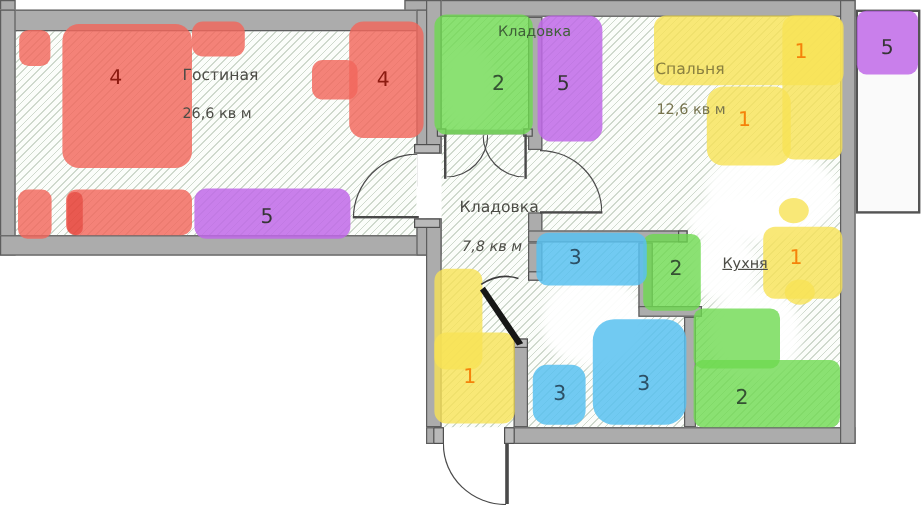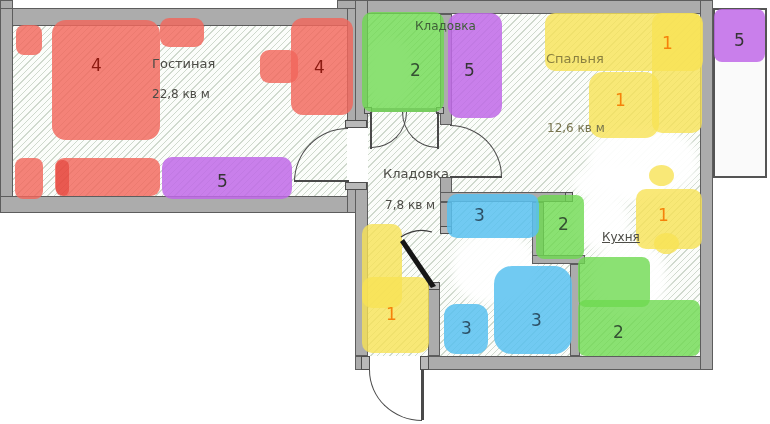--- a/index.html
+++ b/index.html
@@ -32,21 +32,21 @@
   
   .lbl{position:absolute;white-space:nowrap;color:#4c4c46;font-size:13px;}
   .lbl.small{font-size:12px;}
   .num{position:absolute;white-space:nowrap;font-size:17px;line-height:20px;}
   .n-red{color:#8c1a10;}
   .n-dark{color:#353535;}
   .n-green{color:#355233;}
   .n-blue{color:#2c5066;}
   .n-orange{color:#f5820a;}
   .olive{color:#8a8040;}
-  .olive2{color:#77744e;margin-top:37px;}
+  .olive2{color:#77744e;}
   .dgreen{color:#3f5f38;padding-left:48px;}
   .balcony{position:absolute;background:#fafafa;border:2px solid #545454;box-sizing:border-box;}
 </style>
 </head>
 <body>
 
 <div class="canvas">
 
   <div class="room" style="left:13px;top:26px;width:334px;height:170px;"></div>
   <div class="room" style="left:368px;top:14px;width:332px;height:342px;"></div>
@@ -133,27 +133,27 @@
   <div class="blob yellow" style="left:654px;top:233px;width:25px;height:21px;border-radius:50%;"></div>
   <div class="blob yellow" style="left:362px;top:224px;width:40px;height:84px;border-radius:10px;"></div>
   <div class="blob yellow" style="left:362px;top:277px;width:67px;height:76px;border-radius:10px;"></div>
 
   <svg class="abs" style="left:392px;top:226px;" width="56" height="70" viewBox="0 0 56 70">
     <polygon points="39,62 44,60 12,13 8,16" fill="#161616"></polygon>
     <path d="M9,11 Q24,1 40,6" stroke="#3c3c3c" stroke-width="1.3" fill="none"></path>
   </svg>
 
   <div class="lbl" style="left:152px;top:56px;">Гостиная</div>
-  <div class="lbl small" style="left:152px;top:87px;">22,8 кв м</div>
+  <div class="lbl small" style="left:152px;top:87px;">26,6 кв м</div>
   <div class="lbl small dgreen" style="left:367px;top:19px;">Кладовка</div>
   <div class="lbl olive" style="left:546px;top:51px;">Спальня</div>
   <div class="lbl small olive2" style="left:547px;top:84px;">12,6 кв м</div>
   <div class="lbl" style="left:383px;top:166px;">Кладовка</div>
-  <div class="lbl small" style="left:385px;top:198px;">7,8 кв м</div>
-  <div class="lbl small" style="left:602px;top:230px;text-decoration:underline;">Кухня</div>
+  <div class="lbl small" style="left:385px;top:198px;font-style:italic;">7,8 кв м</div>
+  <div class="lbl small" style="left:602px;top:212px;text-decoration:underline;">Кухня</div>
 
   <div class="num n-red" style="left:91px;top:55px;">4</div>
   <div class="num n-red" style="left:314px;top:57px;">4</div>
   <div class="num n-dark" style="left:217px;top:171px;">5</div>
   <div class="num n-dark" style="left:464px;top:60px;">5</div>
   <div class="num n-dark" style="left:734px;top:30px;">5</div>
   <div class="num n-green" style="left:410px;top:60px;">2</div>
   <div class="num n-green" style="left:558px;top:214px;">2</div>
   <div class="num n-green" style="left:613px;top:322px;">2</div>
   <div class="num n-blue" style="left:474px;top:205px;">3</div>

